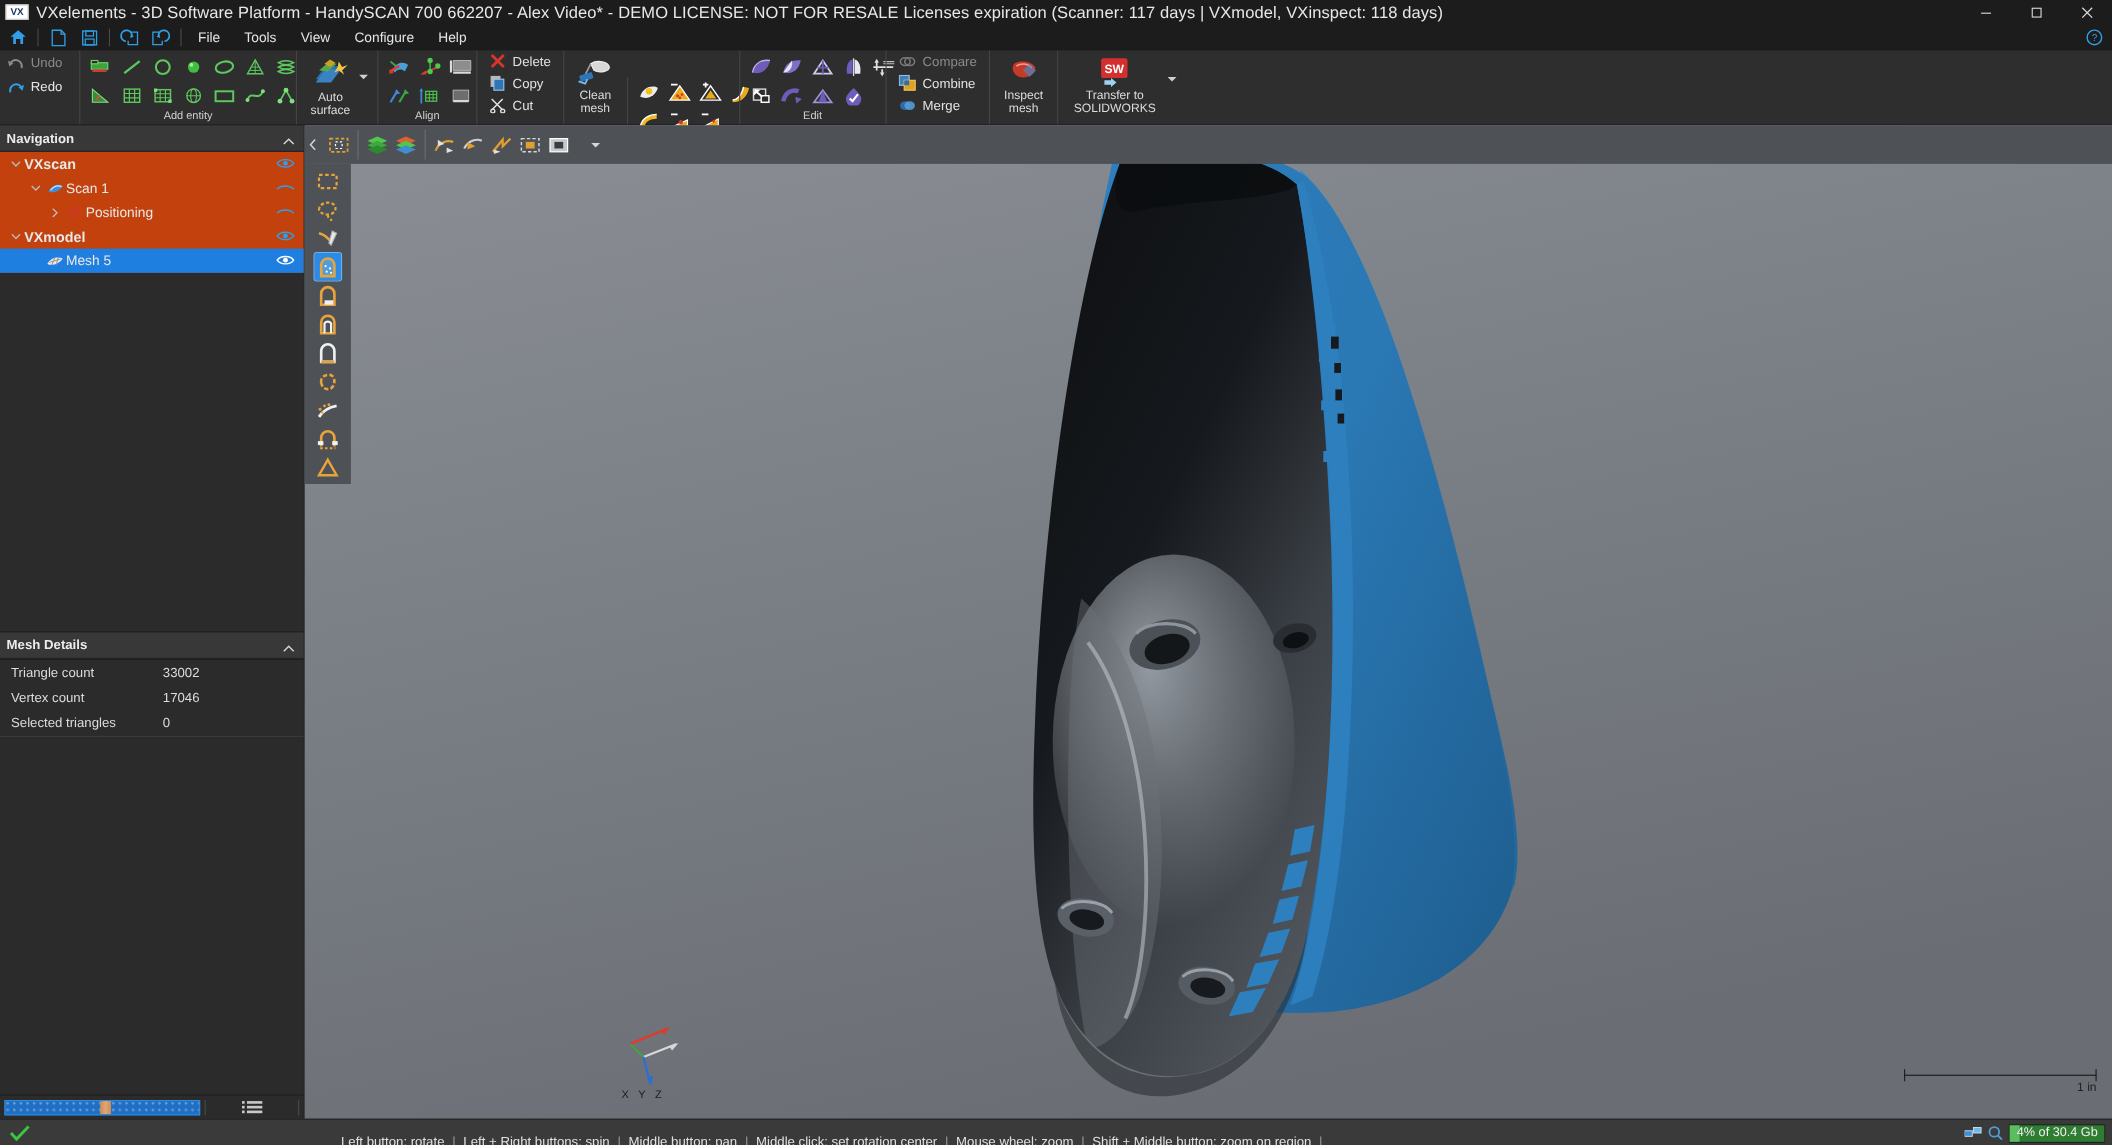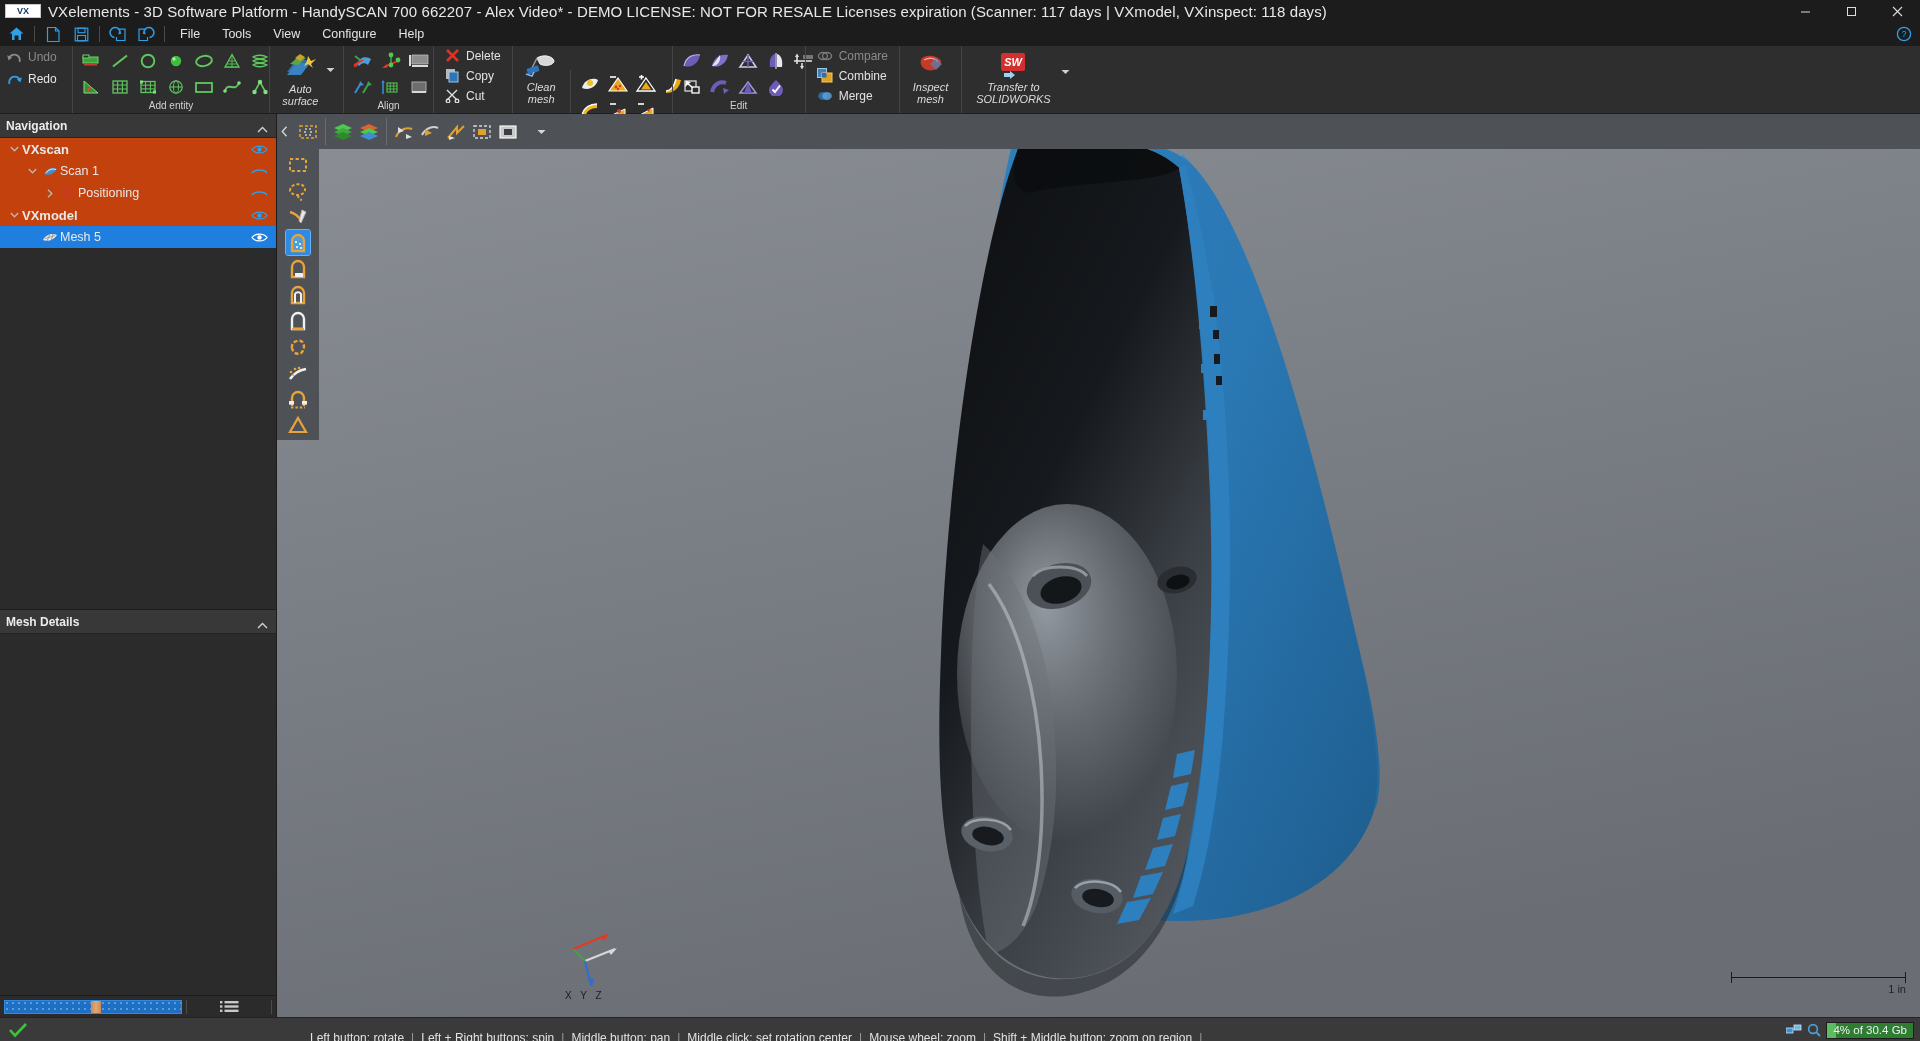--- a/index.html
+++ b/index.html
@@ -11,21 +11,21 @@
     -webkit-font-smoothing:antialiased;
   }
   .app { position:relative; width:1920px; height:1041px; display:flex; flex-direction:column; }
 
   
   .titlebar {
     height:22px; background:#1c1c1c; display:flex; align-items:center;
     flex:0 0 22px; position:relative;
   }
   .tb-logo {
-    width:36px; height:14px; margin-left:5px; margin-right:7px;
+    width:21px; height:14px; margin-left:5px; margin-right:7px;
     background:#ffffff; color:#1b3a6b; font-size:9px; font-weight:bold;
     display:flex; align-items:center; justify-content:center; line-height:1;
     border:1px solid #c8c8c8;
   }
   .tb-title { font-size:15px; color:#e8e8e8; letter-spacing:.1px; white-space:nowrap; }
   .tb-btns { position:absolute; right:0; top:0; height:22px; display:flex; }
   .tb-btn {
     width:46px; height:22px; display:flex; align-items:center; justify-content:center;
     color:#e0e0e0;
   }
@@ -70,21 +70,21 @@
 
   
   .grid2 { display:grid; grid-template-rows:repeat(2,24px); grid-auto-flow:column; gap:2px; align-content:center; }
   .gi {
     width:26px; height:24px; display:flex; align-items:center; justify-content:center; border-radius:2px;
   }
 
   
   .bigbtn {
     display:flex; flex-direction:column; align-items:center; justify-content:flex-start;
-    width:56px; padding-top:4px; border-radius:2px;font-style:italic;
+    width:56px; padding-top:4px; border-radius:2px;
   }
   .bigbtn .bb-cap { font-size:11px; color:#dcdcdc; text-align:center; line-height:11.5px; margin-top:2px; }
   .dropcaret { width:14px; display:flex; align-items:center; justify-content:center; }
 
   
   .vlist { display:flex; flex-direction:column; justify-content:center; gap:1px; padding:0 6px; }
   .vrow { display:flex; align-items:center; gap:6px; height:19px; padding:0 3px; border-radius:2px; }
   .vrow span { font-size:12px; color:#e2e2e2; }
   .vrow.disabled span { color:#8b8b8b; }
 
@@ -828,20 +828,35 @@
 
       <div class="panel-head">
         <span class="ph-title">Mesh Details</span>
         <span class="ph-chev">
           <svg width="11" height="7" viewBox="0 0 11 7">
               <path d="M1 6 L5.5 1.5 L10 6" fill="none" stroke="#d5d5d5" stroke-width="1.3"></path>
             </svg>
         </span>
       </div>
 
+      <div class="details">
+        <div class="det-row">
+          <div class="det-k">Triangle count</div>
+          <div class="det-v">33002</div>
+        </div>
+        <div class="det-row">
+          <div class="det-k">Vertex count</div>
+          <div class="det-v">17046</div>
+        </div>
+        <div class="det-row">
+          <div class="det-k">Selected triangles</div>
+          <div class="det-v">0</div>
+        </div>
+        <div class="det-bottomline"></div>
+      </div>
 
       <div class="leftfill"></div>
 
       <div class="leftbottom">
         <div class="progress">
           <div class="stripes"></div>
           <div class="handle"></div>
         </div>
         <div class="lb-sep"></div>
         <div style="flex:1;"></div>

